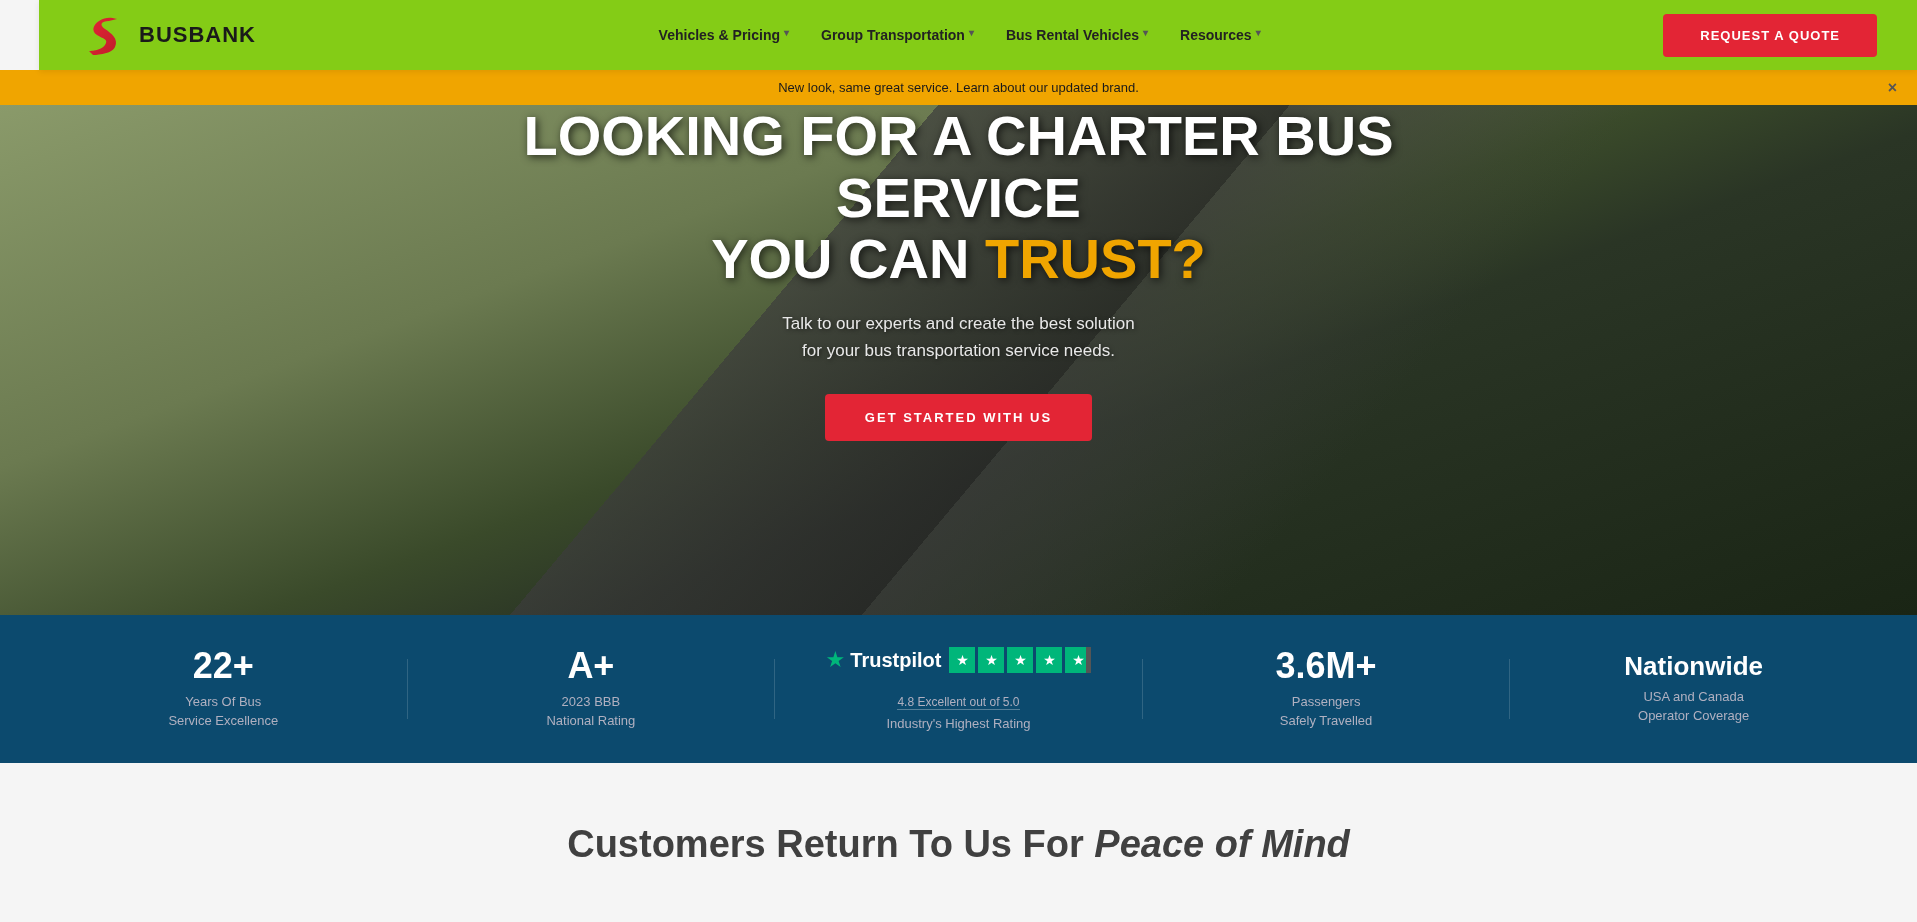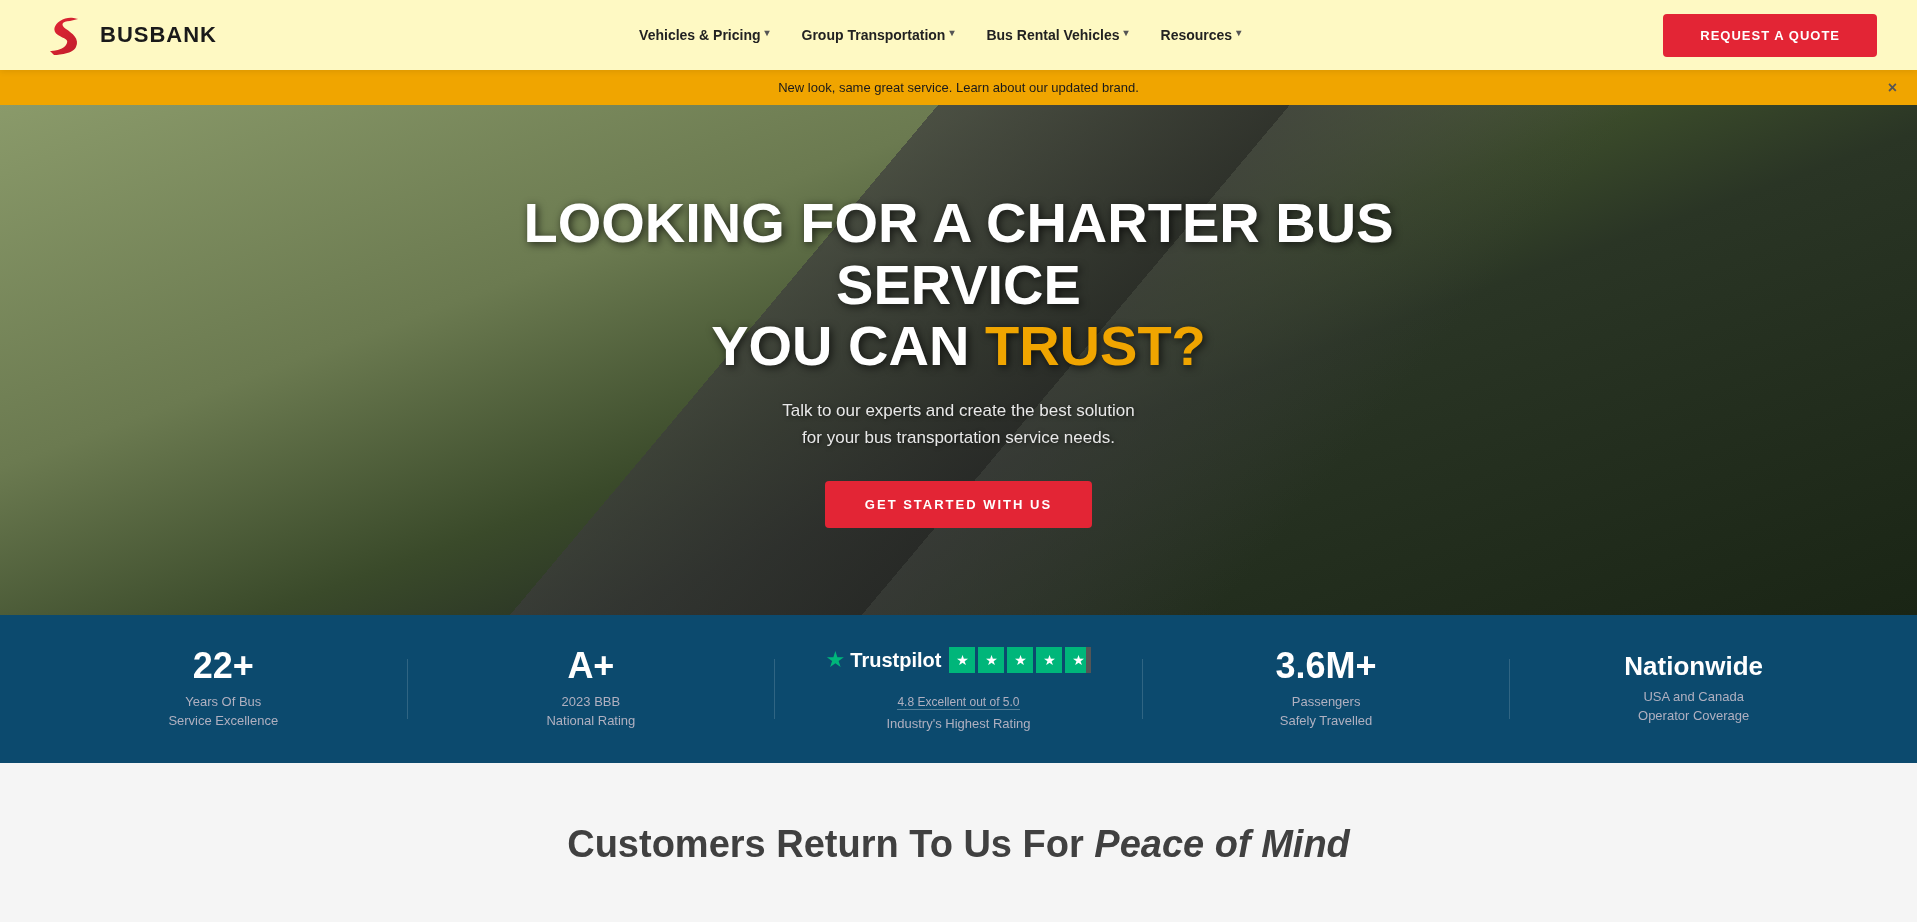--- a/index.html
+++ b/index.html
@@ -3,26 +3,27 @@
   <meta charset="utf-8">
   <style>
     *, *::before, *::after { box-sizing: border-box; margin: 0; padding: 0; }
     body { font-family: 'Arial', sans-serif; background: #f5f5f5; overflow-x: hidden; }
 
     
     .header {
       display: flex;
       align-items: center;
       justify-content: space-between;
-      background: #fef9c3;
+      background: #84cc16;
       padding: 0 40px;
       height: 70px;
       box-shadow: 0 2px 6px rgba(0,0,0,0.08);
       position: relative;
       z-index: 100;
+      margin-left: 39px;
     }
     .logo-area {
       display: flex;
       align-items: center;
       gap: 12px;
       text-decoration: none;
     }
     .logo-icon {
       width: 48px;
       height: 48px;
@@ -94,21 +95,20 @@
 
     
     .hero {
       position: relative;
       height: 510px;
       background: linear-gradient(rgba(0,0,0,0.45), rgba(0,0,0,0.55)),
                   #4a5a3a;
       display: flex;
       flex-direction: column;
       align-items: center;
-      justify-content: center;
       text-align: center;
       overflow: hidden;
     }
     
     .hero-bg {
       position: absolute;
       inset: 0;
       background:
         linear-gradient(160deg, #8a9a6a 0%, #6b7a50 30%, #3a4a2a 50%, #2a3525 60%, #1a2515 100%);
       z-index: 0;

